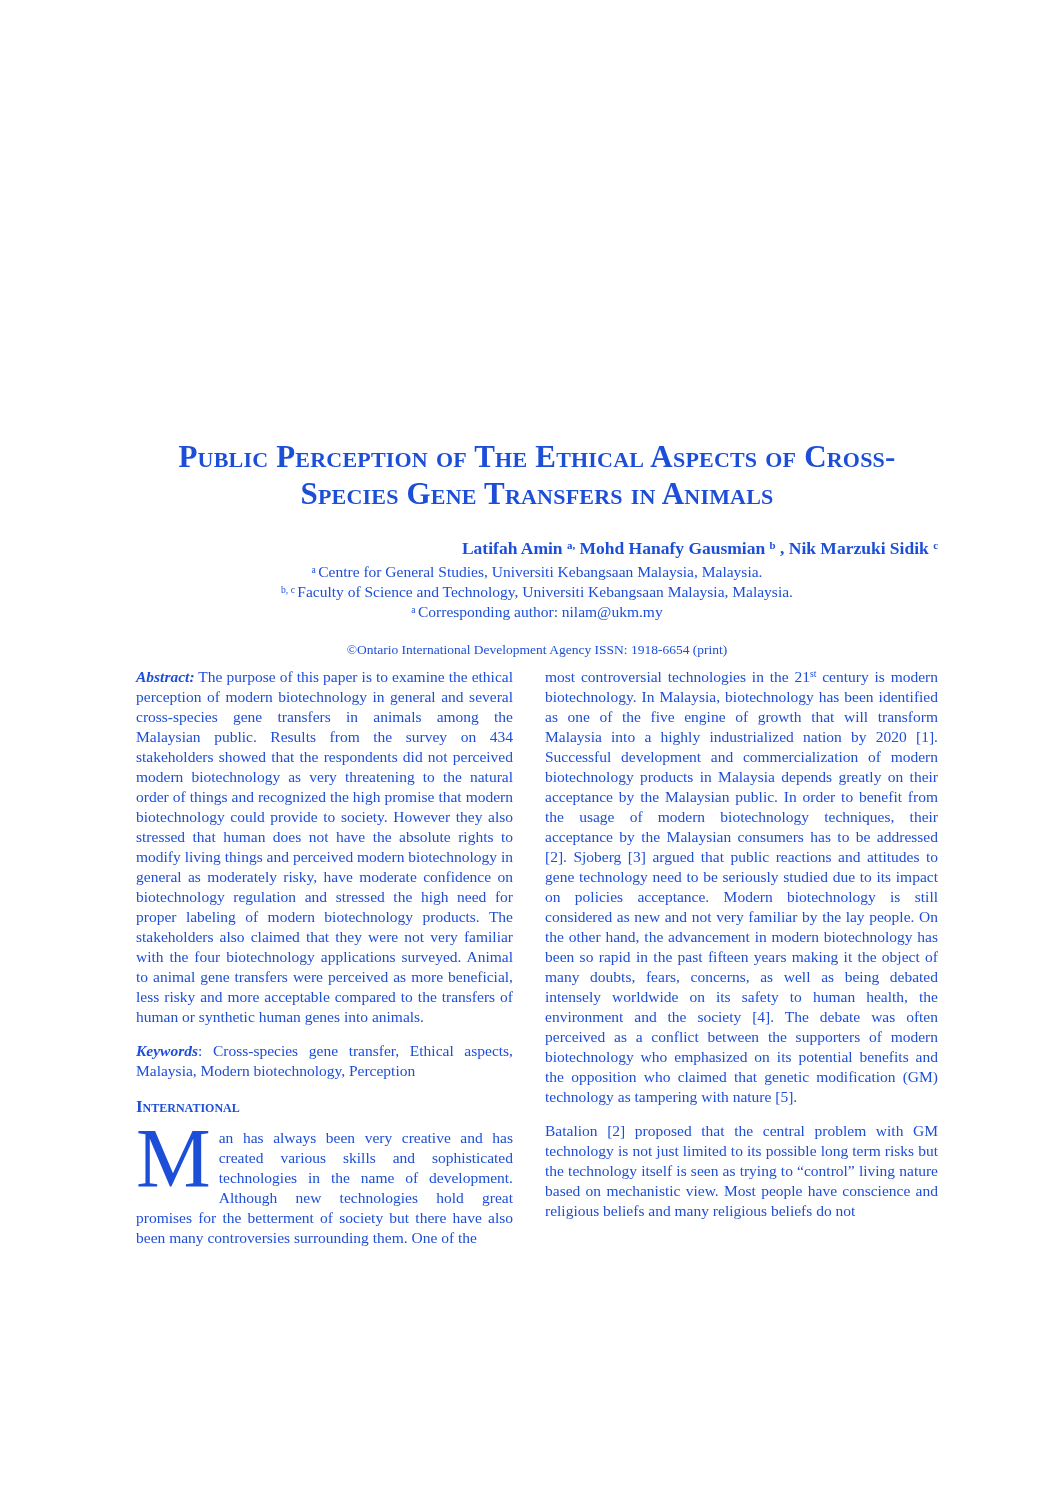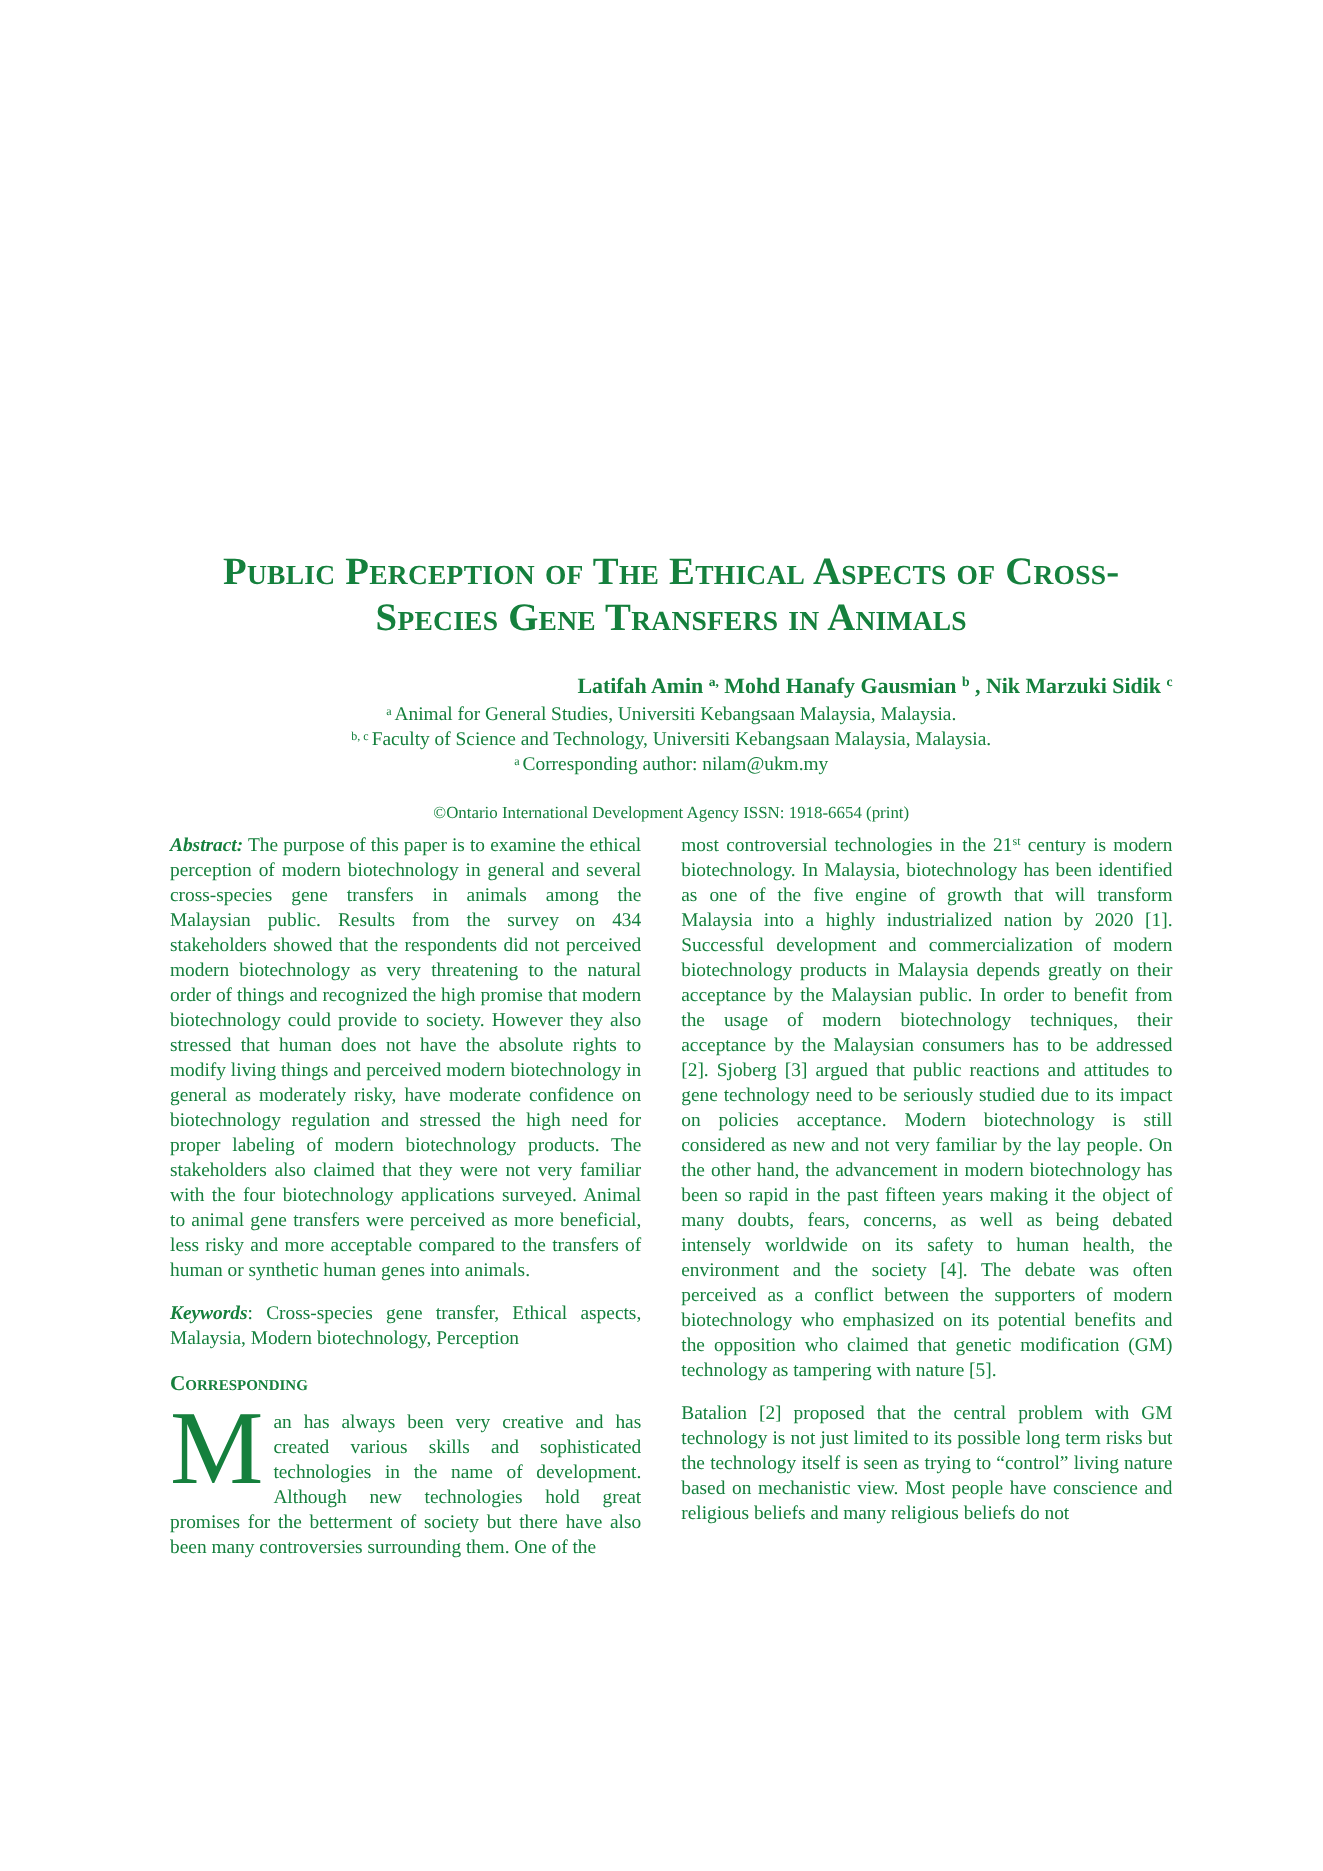--- a/index.html
+++ b/index.html
@@ -1,21 +1,21 @@
 <!DOCTYPE html>
 <html><head>
 <meta charset="utf-8">
 <style>
   html, body { margin: 0; padding: 0; background: #ffffff; }
   .page {
     position: relative;
     width: 1058px;
     height: 1497px;
     background: #ffffff;
-    color: #15803d;
+    color: #1d4ed8;
     font-family: "Liberation Serif", serif;
     overflow: hidden;
   }
   .content {
     position: absolute;
     left: 136px;
     top: 438px;
     width: 802px;
   }
   .title {
@@ -90,37 +90,37 @@
 
     <div class="title">
       <div>Public Perception of The Ethical Aspects of Cross-</div>
       <div>Species Gene Transfers in Animals</div>
     </div>
 
     <div class="authors"><span>Latifah Amin </span><sup>a,</sup><span> </span><span>Mohd Hanafy Gausmian </span><sup>b</sup><span> , </span><span>Nik Marzuki Sidik </span><sup>c</sup>
     </div>
 
     <div class="affil-block">
-      <div class="affil"><sup>a </sup><span>Animal for General Studies, Universiti Kebangsaan Malaysia, Malaysia.</span></div>
+      <div class="affil"><sup>a </sup><span>Centre for General Studies, Universiti Kebangsaan Malaysia, Malaysia.</span></div>
       <div class="affil"><sup>b, c </sup><span>Faculty of Science and Technology, Universiti Kebangsaan Malaysia, Malaysia.</span></div>
       <div class="affil"><sup>a </sup><span>Corresponding author: nilam@ukm.my</span></div>
     </div>
 
     <div class="issn">
       <div>©Ontario International Development Agency ISSN: 1918-6654 (print)</div>
     </div>
 
     <div class="columns">
 
       <div class="col-left">
         <p class="bodytext"><span class="lbl">Abstract:</span><span> The purpose of this paper is to examine the ethical perception of modern biotechnology in general and several cross-species gene transfers in animals among the Malaysian public. Results from the survey on 434 stakeholders showed that the respondents did not perceived modern biotechnology as very threatening to the natural order of things and recognized the high promise that modern biotechnology could provide to society. However they also stressed that human does not have the absolute rights to modify living things and perceived modern biotechnology in general as moderately risky, have moderate confidence on biotechnology regulation and stressed the high need for proper labeling of modern biotechnology products. The stakeholders also claimed that they were not very familiar with the four biotechnology applications surveyed. Animal to animal gene transfers were perceived as more beneficial, less risky and more acceptable compared to the transfers of human or synthetic human genes into animals.</span></p>
 
         <p class="bodytext"><span class="lbl">Keywords</span><span>: Cross-species gene transfer, Ethical aspects, Malaysia,  Modern biotechnology, Perception</span></p>
 
-        <div class="section-heading">Corresponding</div>
+        <div class="section-heading">International</div>
 
         <p class="bodytext intro-para"><span class="dropcap">M</span><span>an has always been very creative and has created various skills and sophisticated technologies in the name of development. Although new technologies hold great promises for the betterment of society but there have also been many controversies surrounding them. One of the</span></p>
       </div>
 
       <div class="col-right">
         <p class="bodytext"><span>most controversial technologies in the 21</span><sup>st</sup><span> century is modern biotechnology.  In Malaysia, biotechnology has been identified as one of the five engine of growth that will transform Malaysia into a highly industrialized nation by 2020 [1]. Successful development and commercialization of modern biotechnology products in Malaysia depends greatly on their acceptance by the Malaysian public. In order to benefit from the usage of modern biotechnology techniques, their acceptance by the Malaysian consumers has to be addressed [2]. Sjoberg [3] argued that public reactions and attitudes to gene technology need to be seriously studied due to its impact on policies acceptance. Modern biotechnology is still considered as new and not very familiar by the lay people. On the other hand, the advancement in modern biotechnology has been so rapid in the past fifteen years  making it the object of many doubts, fears, concerns, as well as being debated intensely worldwide on its  safety to human health,  the environment and the society [4]. The debate was often perceived as a conflict between the supporters of modern biotechnology who emphasized on its potential benefits and the opposition who claimed that genetic modification (GM) technology as tampering with nature [5].</span></p>
 
         <p class="bodytext">Batalion [2] proposed that the central problem with GM technology is not just limited to its possible long term risks but the technology itself is seen as trying to “control” living nature based on mechanistic view. Most people have conscience and religious beliefs and many religious beliefs do not</p>
       </div>
 

